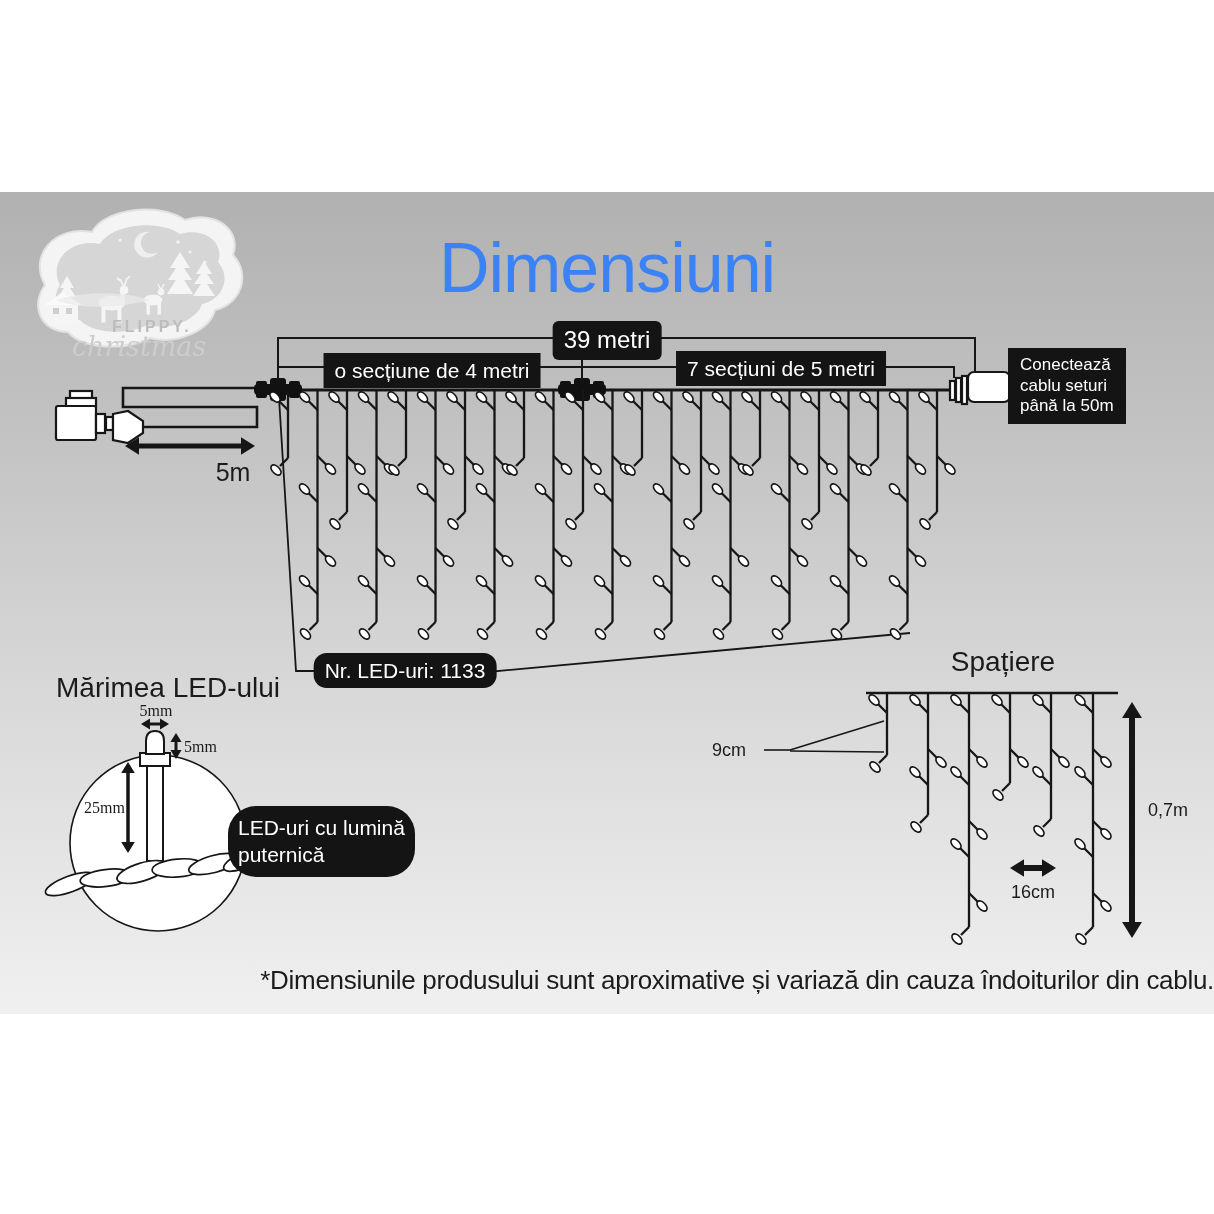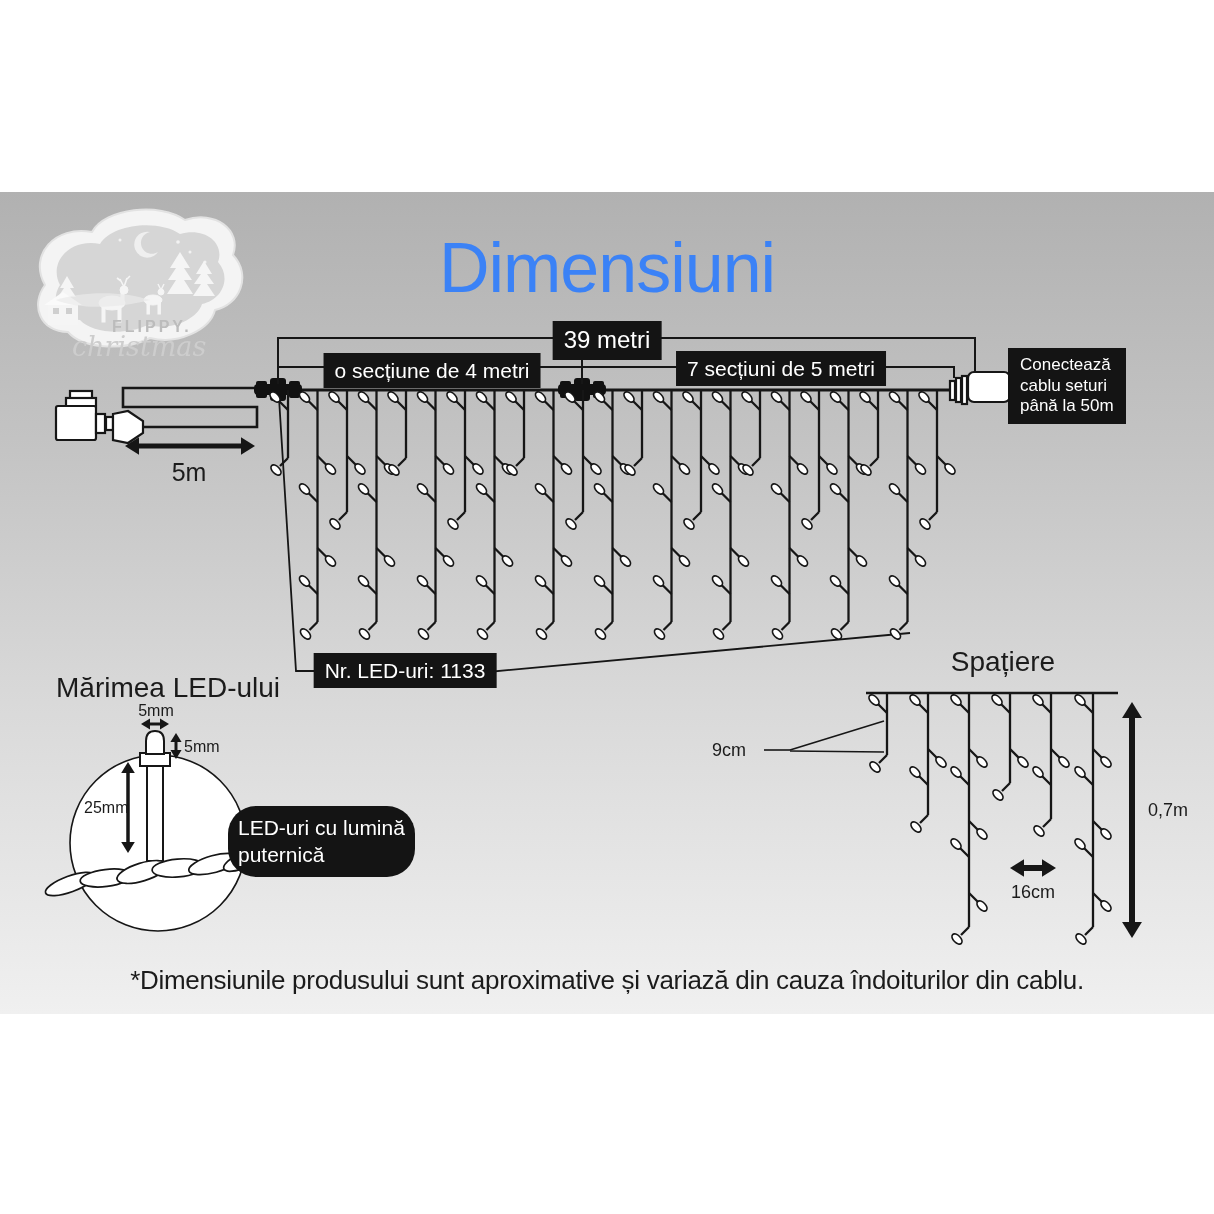--- a/index.html
+++ b/index.html
@@ -12,30 +12,30 @@
     background:linear-gradient(180deg,#b1b1b1 0%,#c3c3c3 30%,#d9d9d9 62%,#f0f0f0 100%);
   }
   #lineart{position:absolute;left:0;top:0;width:1214px;height:1214px;}
   .abs{position:absolute;white-space:nowrap;}
   .ctr{transform:translateX(-50%);}
   .blackbox{
     position:absolute;background:#141414;color:#fff;white-space:nowrap;
     padding:5px 11px;line-height:1.2;
   }
   #page-title{font-size:70px;letter-spacing:-1px;font-weight:500;color:#3b82f6;}
-  .lbl-39{font-size:24px;}
+  .lbl-39{font-size:24px;border-radius:6px;}
   .lbl-sec{font-size:21px;}
   .lbl-nr{font-size:21px;}
   .lbl-connect{font-size:17px;line-height:1.22;padding:7px 12px;}
   .lbl-note{font-size:21px;line-height:1.3;padding:8px 10px;border-radius:28px;}
   .h-med{font-size:28px;font-weight:500;}
-  .small-dim{font-size:16px;}
+  .small-dim{font-size:16px;font-family:Liberation Serif, serif;}
   .mid-dim{font-size:18px;}
-  #lbl-5m{font-size:25px;}
-  #disclaimer{font-size:26px;letter-spacing:-0.3px;text-align:center;width:1214px;left:0;}
+  #lbl-5m{font-size:25px;margin-left:44px;}
+  #disclaimer{font-size:26px;letter-spacing:-0.3px;text-align:right;width:1214px;left:0;}
   .logo-flippy{font-size:16px;letter-spacing:3px;color:#bcbcbc;font-weight:600;}
   .logo-christmas{font-family:"DejaVu Serif",serif;font-style:italic;font-size:27px;color:#cdcdcd;}
 </style>
 </head>
 <body>
 
 <div id="stage">
 
   <div id="band"></div>
 
@@ -460,21 +460,21 @@
   <div class="blackbox ctr lbl-sec" style="left:781px;top:351px;">7 secțiuni de 5 metri</div>
 
   <div class="blackbox lbl-connect" style="left:1008px;top:348px;">
     <div>Conectează</div>
     <div>cablu seturi</div>
     <div>până la 50m</div>
   </div>
 
   <div class="abs ctr" id="lbl-5m" style="left:189px;top:458px;">5m</div>
 
-  <div class="blackbox ctr lbl-nr" style="left:405px;top:653px;">Nr. LED-uri: 1133</div>
+  <div class="blackbox ctr lbl-nr" style="left:405px;top:653px;border-radius:13px;">Nr. LED-uri: 1133</div>
 
   <div class="abs h-med" style="left:56px;top:672px;">Mărimea LED-ului</div>
   <div class="abs ctr small-dim" style="left:156px;top:702px;">5mm</div>
   <div class="abs small-dim" style="left:184px;top:738px;">5mm</div>
   <div class="abs small-dim" style="left:84px;top:799px;width:40px;text-align:right;">25mm</div>
 
   <div class="blackbox lbl-note" style="left:228px;top:806px;">
     <div>LED-uri cu lumină</div>
     <div>puternică</div>
   </div>

